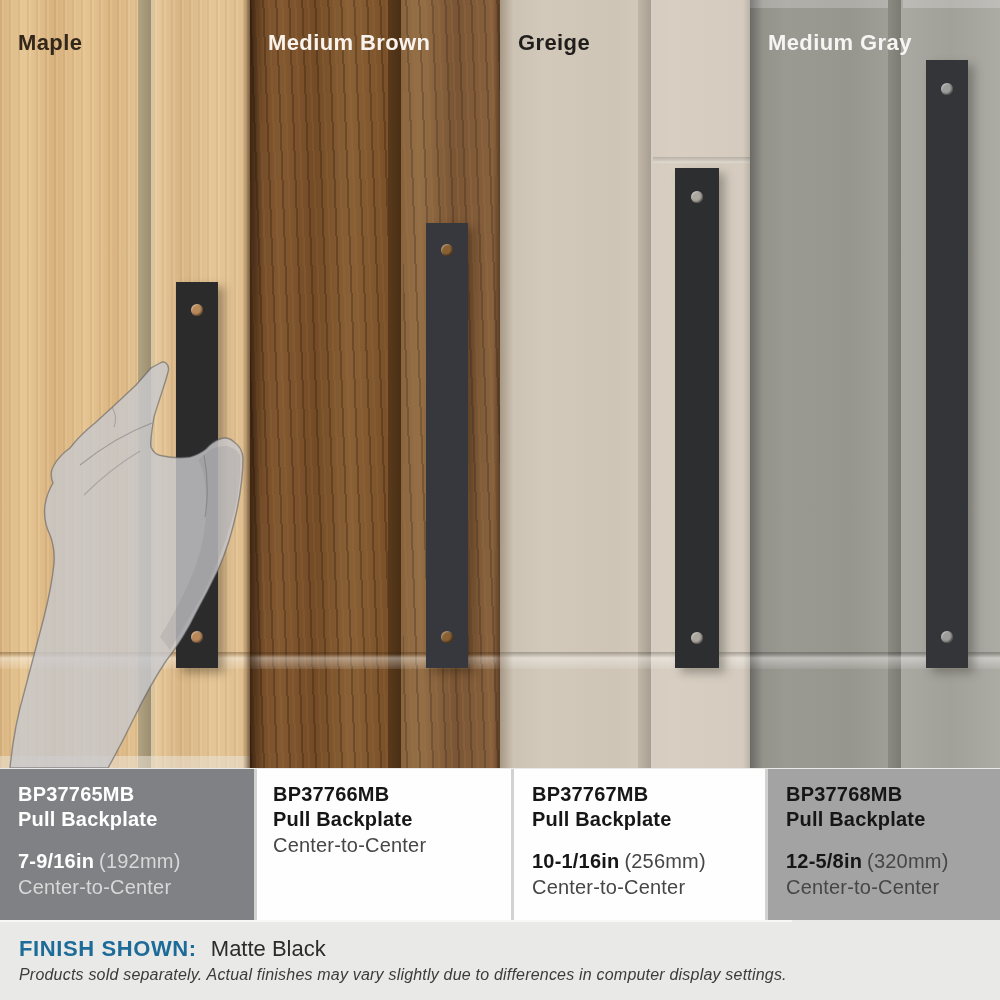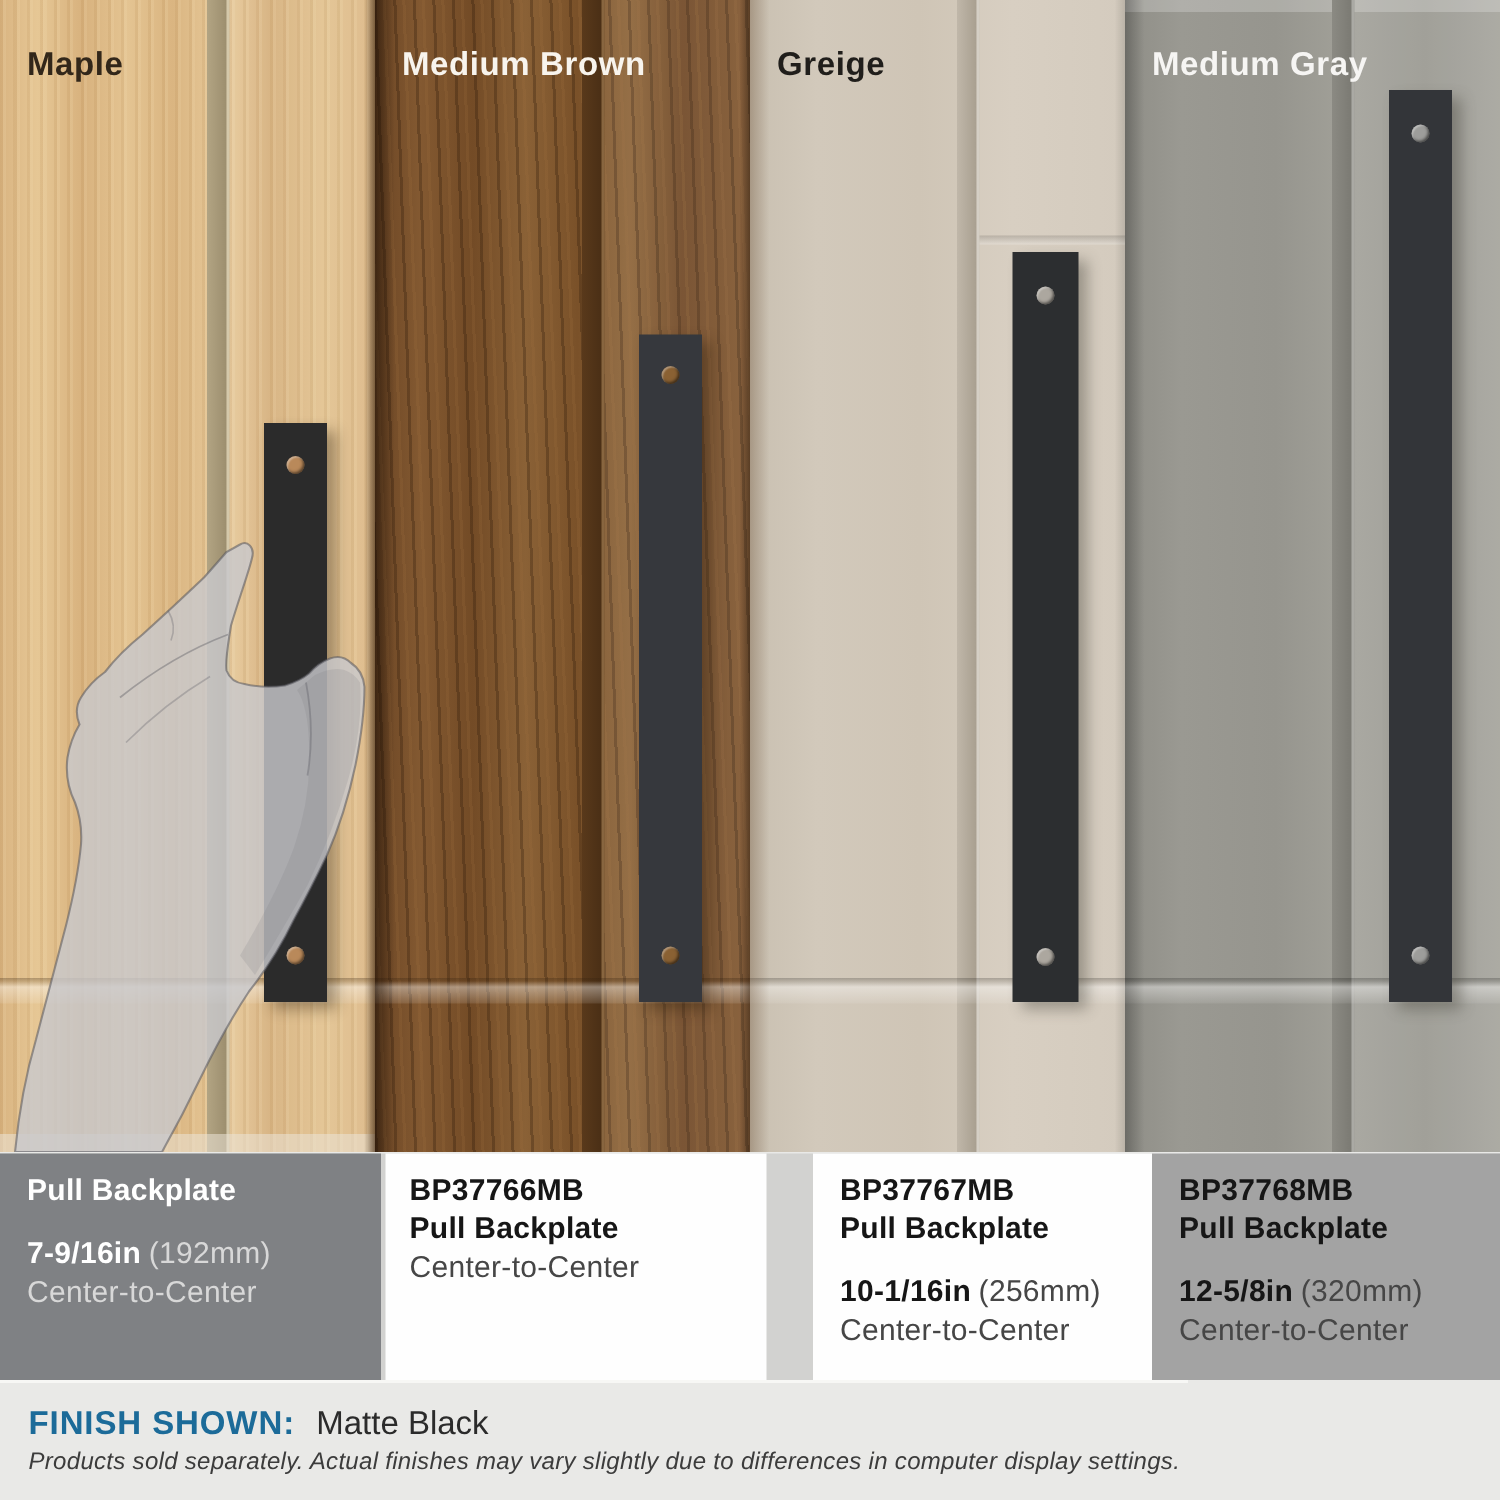--- a/index.html
+++ b/index.html
@@ -64,21 +64,21 @@
   .plate-1 .screw-top{top:21px;}  .plate-1 .screw-bottom{top:408px;}
   .plate-2 .screw-top{top:23px;}  .plate-2 .screw-bottom{top:464px;}
   .plate-3 .screw-top{top:23px;}  .plate-3 .screw-bottom{top:571px;}
   
   .hand-svg{position:absolute;left:0;top:355px;width:250px;height:413px;z-index:3;}
   
   .cards{position:absolute;left:0;top:769px;width:1000px;height:151px;background:#d2d2d0;}
   .card{position:absolute;top:0;height:151px;padding:13px 10px 0 18px;box-sizing:border-box;}
   .card-0{left:0;width:254px;}
   .card-1{left:257px;width:254px;}
-  .card-2{left:514px;width:251px;margin-left:28px;}
+  .card-2{left:514px;width:251px;}
   .card-3{left:768px;width:232px;}
   .card .model,.card .pname{font-size:20px;font-weight:bold;line-height:25px;letter-spacing:0.2px;}
   .card .sizeline{margin-top:16px;font-size:20px;line-height:26px;letter-spacing:0.2px;}
   .card .size-in{font-weight:bold;margin-right:5px;}
   .card .c2c{font-size:20px;line-height:26px;letter-spacing:0.2px;}
   
   .footer{position:absolute;left:0;top:920px;width:792px;height:80px;background:#e9e9e7;
     border-top:2px solid #f7f7f5;box-sizing:border-box;padding:14px 0 0 19px;}
   .finish-line{font-size:22px;line-height:26px;}
   .finish-line .flabel{font-weight:bold;letter-spacing:0.6px;}
@@ -151,20 +151,21 @@
   <div class="edge-left"></div>
   <div class="plate plate-3" style="background: rgb(51, 53, 57);">
     <div class="screw screw-top" style="background: rgb(157, 157, 155);"></div>
     <div class="screw screw-bottom" style="background: rgb(157, 157, 155);"></div>
   </div>
   <div class="finish-label" style="color: rgb(246, 245, 243);">Medium Gray</div>
 </div>
 
 <div class="cards">
   <div class="card card-0" style="background: rgb(127, 129, 132); color: rgb(255, 255, 255);">
+    <div class="model">BP37765MB</div>
     <div class="pname">Pull Backplate</div>
     <div class="sizeline">
       <span class="size-in">7-9/16in</span><span class="size-mm" style="color: rgb(216, 216, 216);">(192mm)</span>
     </div>
     <div class="c2c" style="color: rgb(216, 216, 216);">Center-to-Center</div>
   </div>
   <div class="card card-1" style="background: rgb(254, 254, 254); color: rgb(22, 22, 22); padding-left: 16px;">
     <div class="model">BP37766MB</div>
     <div class="pname">Pull Backplate</div>
     <div class="c2c" style="color: rgb(70, 70, 70);">Center-to-Center</div>

